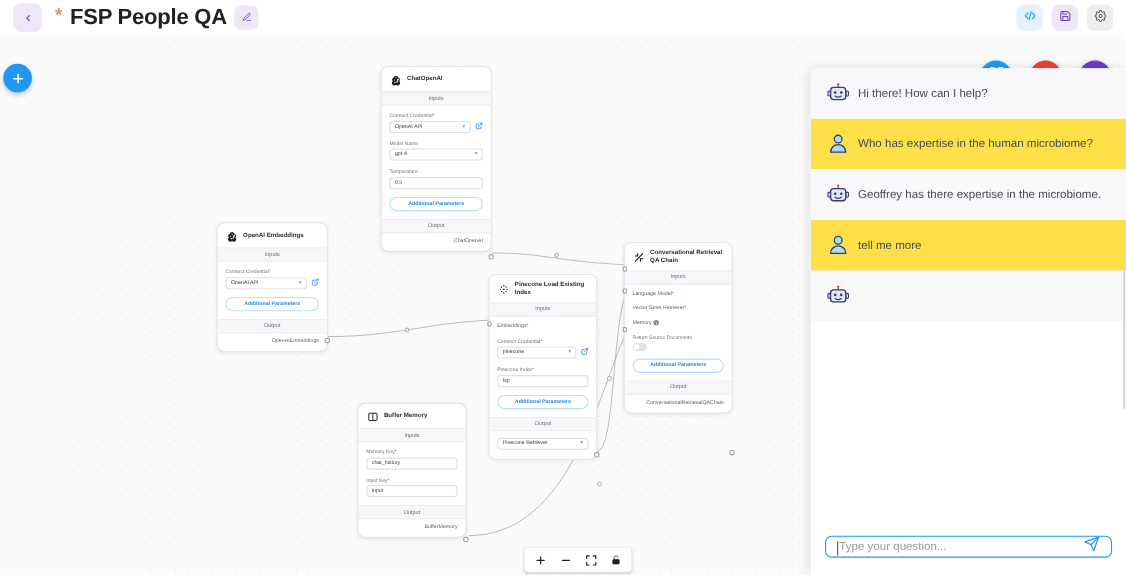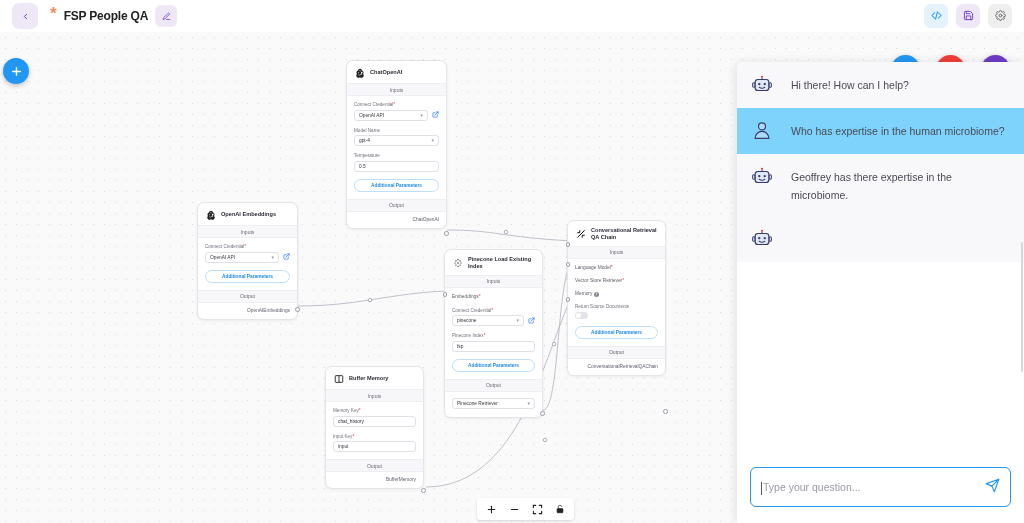--- a/index.html
+++ b/index.html
@@ -19,21 +19,21 @@
   }
   .back-btn {
     width: 26px; height: 26px; border-radius: 7px; background: #ede7f6;
     display: flex; align-items: center; justify-content: center;
     cursor: pointer; flex: 0 0 auto;
   }
   .back-btn svg { display: block; }
   .title-wrap { display: flex; align-items: center; margin-left: 12px; gap: 7px; }
   .unsaved-dot { color: #f08a5d; font-size: 17px; line-height: 1; font-weight: 700;
                  position: relative; top: -3px; }
-  .flow-title { font-size: 12px; font-weight: 700; color: #212121; letter-spacing: -0.2px; }
+  .flow-title { font-size: 20px; font-weight: 700; color: #212121; letter-spacing: -0.2px; }
   .edit-btn {
     width: 22px; height: 22px; border-radius: 6px; background: #ede7f6;
     display: flex; align-items: center; justify-content: center; cursor: pointer;
   }
   .header-right { margin-left: auto; display: flex; gap: 8px; align-items: center; }
   .hbtn { width: 24px; height: 24px; border-radius: 7px;
           display: flex; align-items: center; justify-content: center; cursor: pointer; }
   .hbtn.code { background: #e3f2fd; }
   .hbtn.save { background: #ede7f6; }
   .hbtn.settings { background: #eeeeee; }
@@ -134,28 +134,28 @@
   .handle.right { right: -2.5px; }
 
   
   .chat-panel {
     position: absolute; right: 0; top: 62px; width: 287px; height: 461px;
     background: #ffffff; border-radius: 6px 0 0 0;
     box-shadow: -2px 0 10px rgba(20,20,50,.10);
     display: flex; flex-direction: column; z-index: 30; overflow: hidden;
   }
   .chat-scroll { flex: 1 1 auto; overflow: hidden; }
-  .msg { display: flex; gap: 18px; padding: 12px 16px 12px 14px; align-items: flex-start; }
+  .msg { display: flex; gap: 7px; padding: 12px 16px 12px 14px; align-items: flex-start; }
   .msg.bot { background: #f8f8fa; }
-  .msg.user { background: #7dd3fc; }
+  .msg.user { background: #fde047; }
   .avatar { width: 22px; height: 22px; flex: 0 0 auto; }
   .msg-text { font-size: 10.5px; color: #4a4a55; line-height: 1.72; padding-top: 2px; }
   .chat-input-wrap { flex: 0 0 auto; padding: 11px 13px 16px 13px; background: #fff; }
   .chat-input {
-    height: 40px; border: 1.3px solid #2196f3; border-radius: 6px;
+    height: 20px; border: 1.3px solid #2196f3; border-radius: 6px;
     display: flex; align-items: center; padding: 0 10px; background: #fff;
   }
   .chat-input .ph { font-size: 10.5px; color: #9b9ba5; flex: 1; }
   .caret-bar {
     display: inline-block; width: 1px; height: 13px; background: #555;
     vertical-align: middle; margin-right: 1px; position: relative; top: 1px;
   }
   .send-ic { color: #2196f3; flex: 0 0 auto; cursor: pointer; }
   .scrollbar {
     position: absolute; right: 1px; top: 180px; width: 2.5px; height: 130px;
@@ -548,20 +548,29 @@
             <circle cx="9" cy="11" r="1.3" fill="#3b3b6b"></circle>
               <circle cx="15" cy="11" r="1.3" fill="#3b3b6b"></circle>
             <path d="M9 14.5c1.8 1.3 4.2 1.3 6 0" stroke="#3b3b6b" stroke-width="1.2" stroke-linecap="round"></path>
             <rect x="1.8" y="9.5" width="2.4" height="5" rx="1.1" fill="#dfe8f7" stroke="#3b3b6b" stroke-width="1.1"></rect>
             <rect x="19.8" y="9.5" width="2.4" height="5" rx="1.1" fill="#dfe8f7" stroke="#3b3b6b" stroke-width="1.1"></rect>
             </svg>
         </span>
         <div class="msg-text">Geoffrey has there expertise in the microbiome.</div>
       </div>
 
+      <div class="msg user">
+        <span class="avatar">
+          <svg width="22" height="22" viewBox="0 0 24 24" fill="none">
+            <circle cx="12" cy="7" r="3.8" fill="#a9ddf5" stroke="#3b3b6b" stroke-width="1.3"></circle>
+            <path d="M4.5 20a7.5 7.5 0 0 1 15 0Z" fill="#a9ddf5" stroke="#3b3b6b" stroke-width="1.3"></path>
+            </svg>
+        </span>
+        <div class="msg-text">tell me more</div>
+      </div>
 
       <div class="msg bot">
         <span class="avatar">
           <svg width="22" height="22" viewBox="0 0 24 24" fill="none">
             <circle cx="12" cy="3" r="1.1" fill="#d32f2f"></circle>
             <line x1="12" y1="4" x2="12" y2="6" stroke="#3b3b6b" stroke-width="1.1"></line>
             <rect x="4.5" y="6" width="15" height="12" rx="3" fill="#dfe8f7" stroke="#3b3b6b" stroke-width="1.3"></rect>
             <circle cx="9" cy="11" r="1.3" fill="#3b3b6b"></circle>
               <circle cx="15" cy="11" r="1.3" fill="#3b3b6b"></circle>
             <path d="M9 14.5c1.8 1.3 4.2 1.3 6 0" stroke="#3b3b6b" stroke-width="1.2" stroke-linecap="round"></path>

